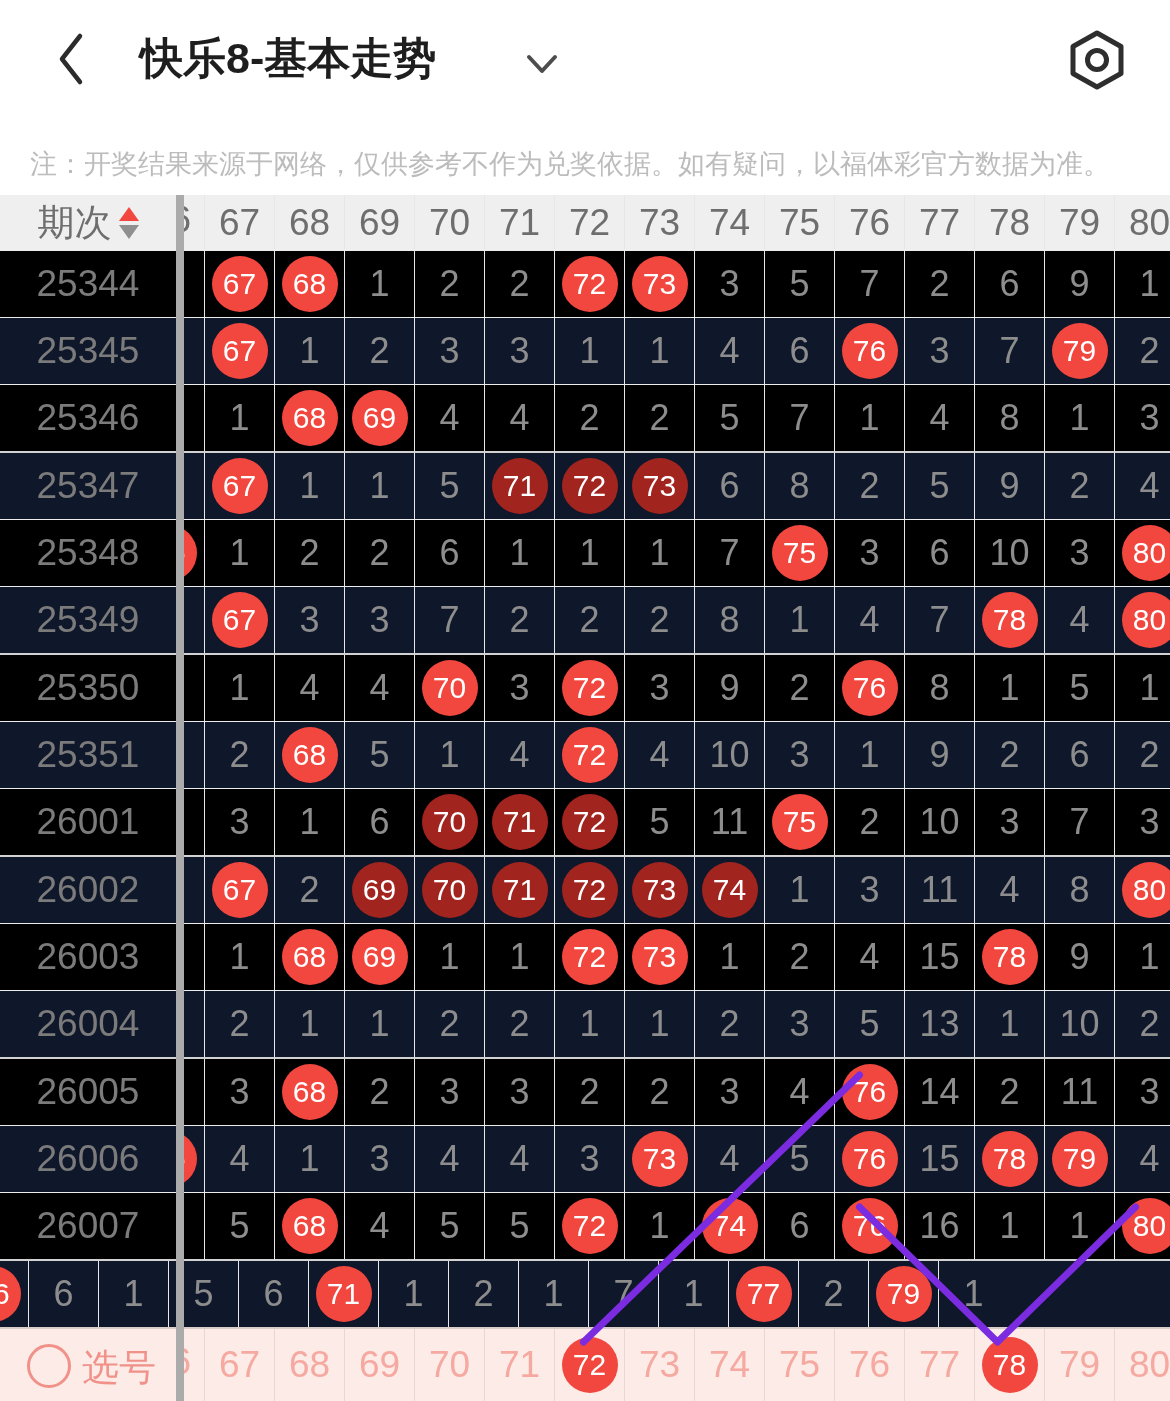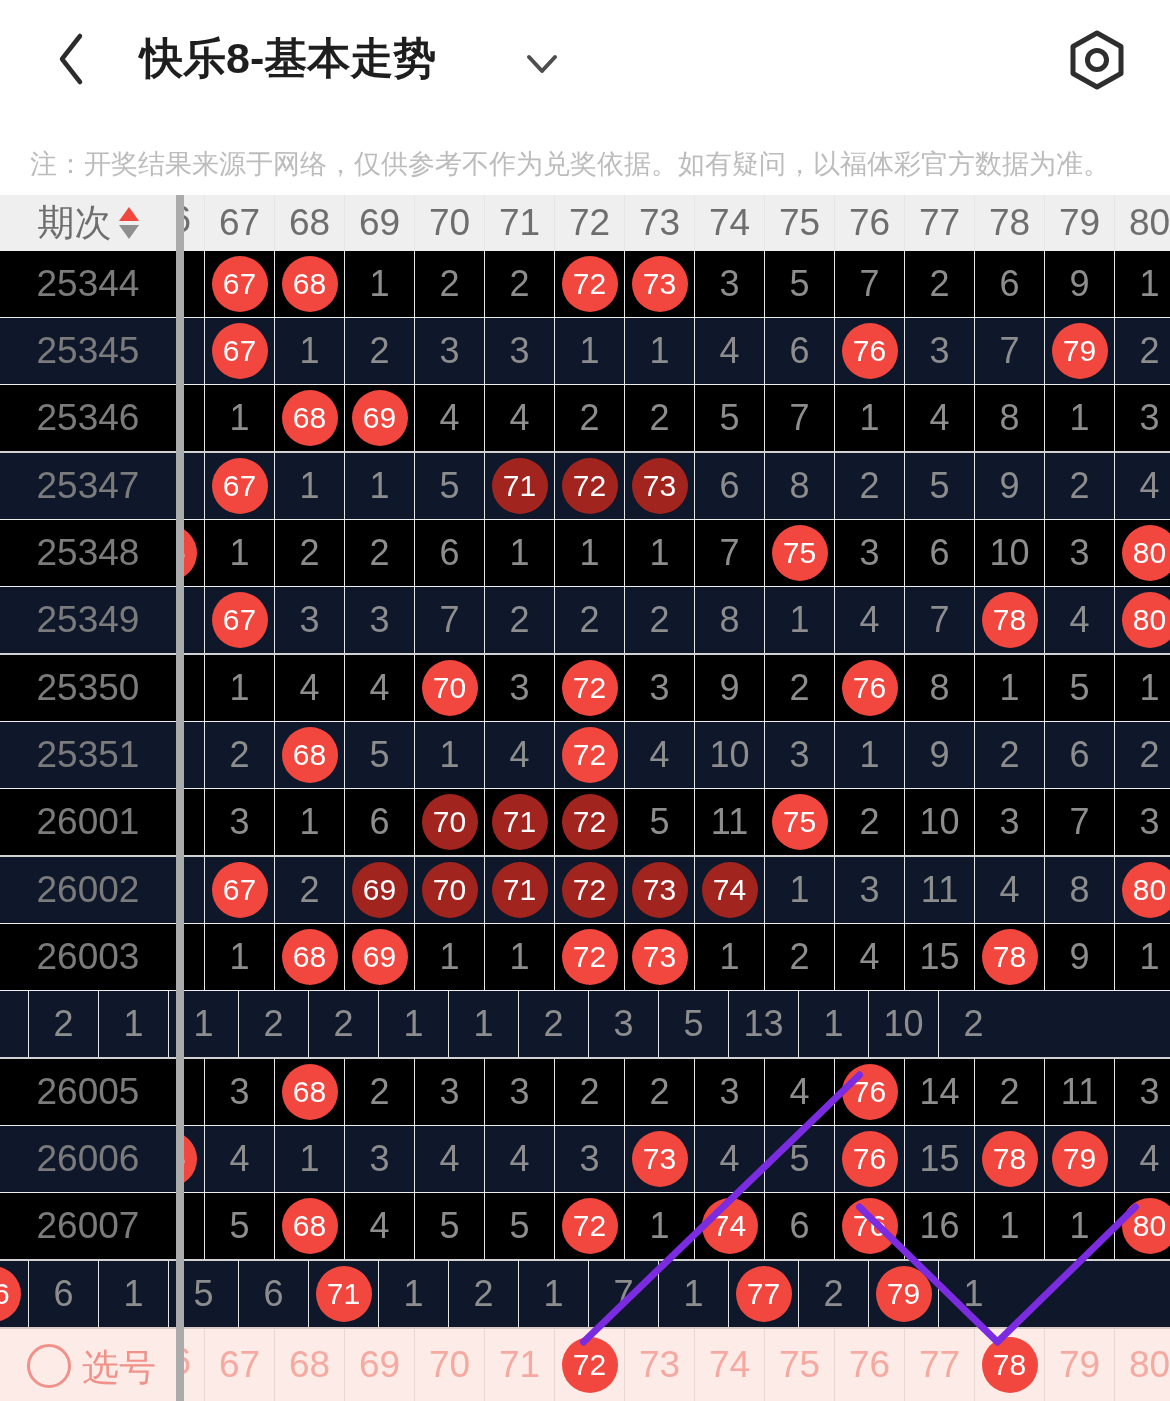--- a/index.html
+++ b/index.html
@@ -674,20 +674,23 @@
           </div>
           <div class="num-cell">
             <span class="miss">9</span>
           </div>
           <div class="num-cell">
             <span class="miss">1</span>
           </div>
         </div>
       </div>
       <div class="trow stripe">
+        <div class="period-col">
+          <span class="period-val">26004</span>
+        </div>
         <div class="scroll-area">
           <div class="sliver"></div>
           <div class="num-cell">
             <span class="miss">2</span>
           </div>
           <div class="num-cell">
             <span class="miss">1</span>
           </div>
           <div class="num-cell">
             <span class="miss">1</span>

